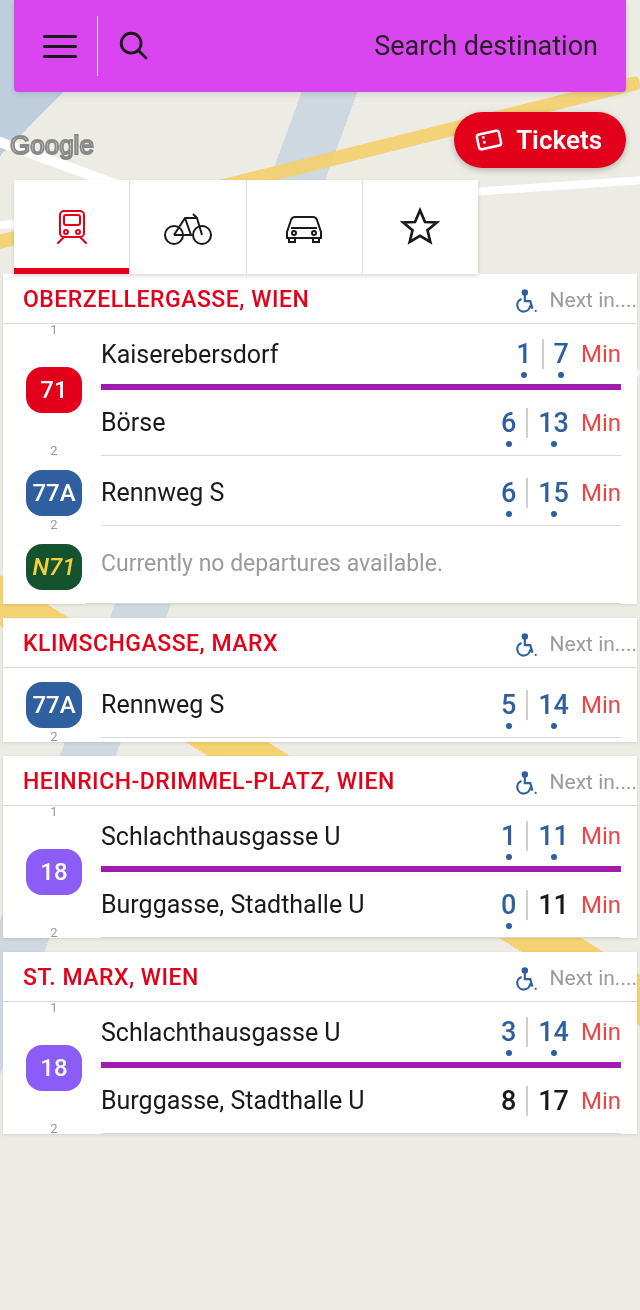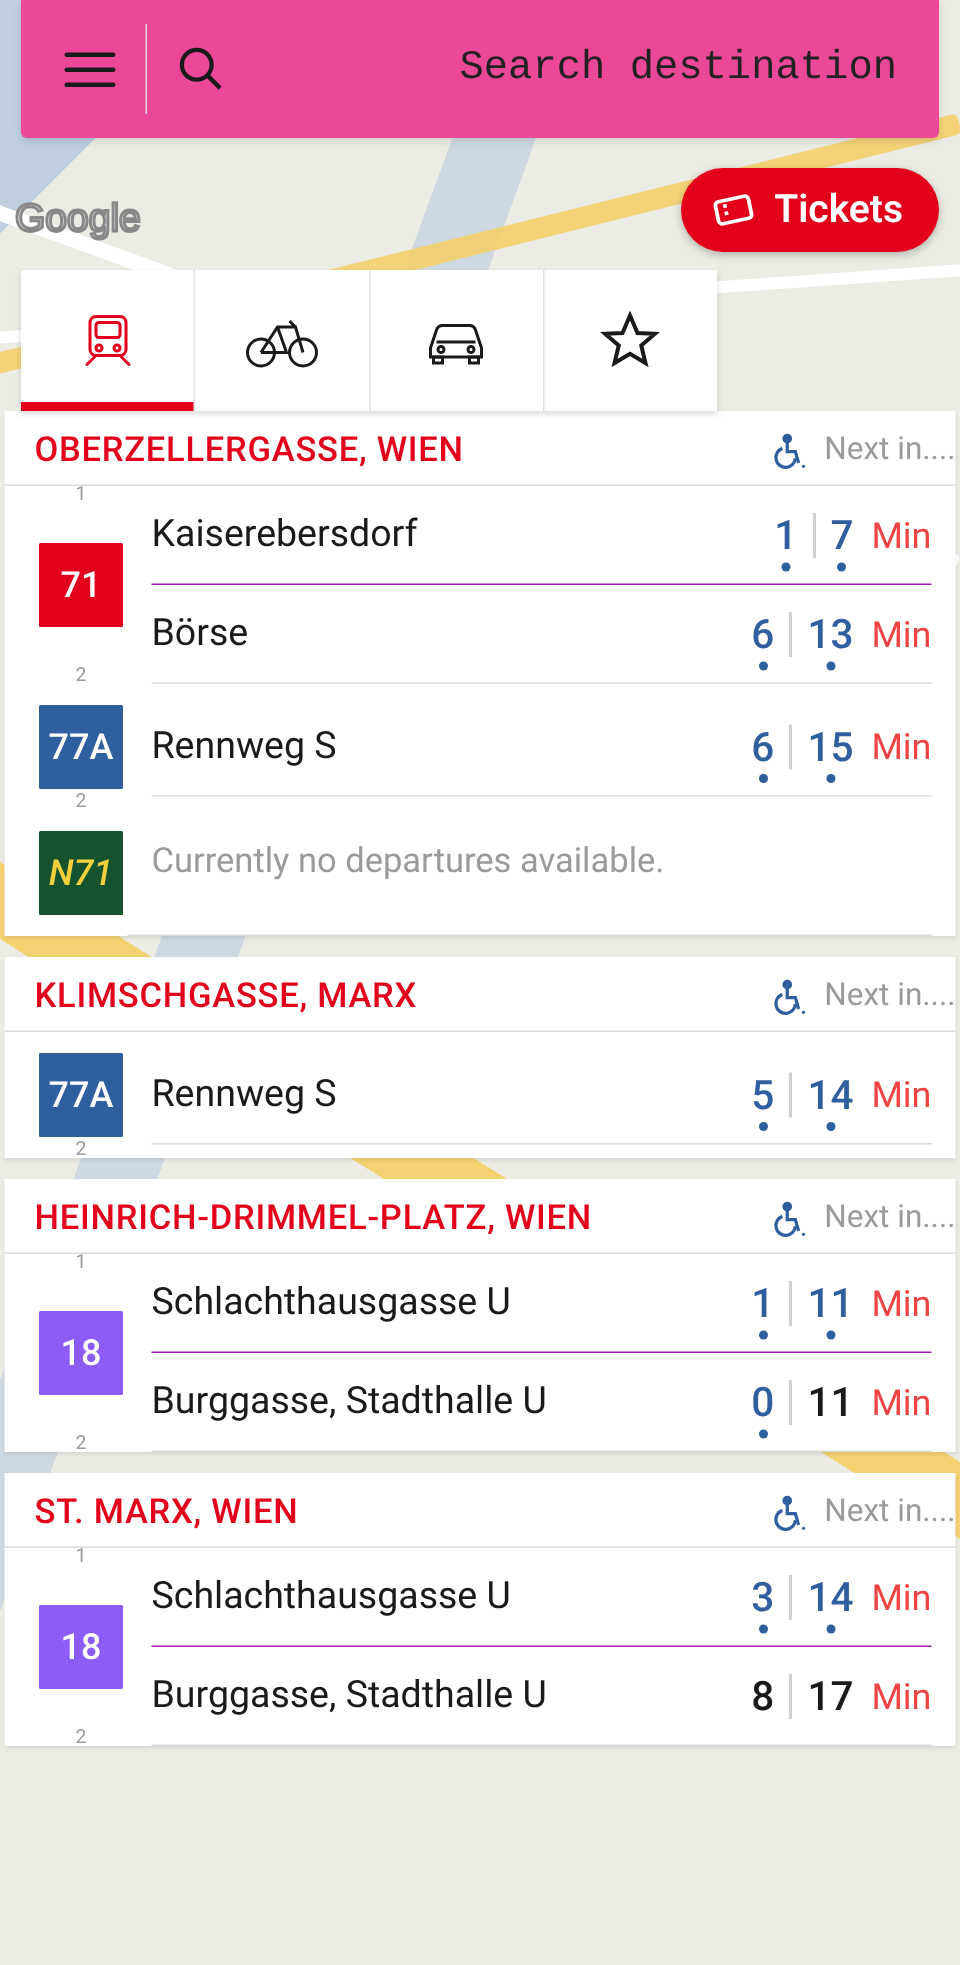--- a/index.html
+++ b/index.html
@@ -27,27 +27,26 @@
     height: 14px;
     border-radius: 4px;
   }
   .map-road1 { width: 700px; top: 160px; left: -50px; transform: rotate(-14deg); }
   .map-road2 { width: 700px; top: 250px; left: -40px; transform: rotate(20deg); height: 10px; background: #fff; }
   .map-road3 { width: 700px; top: 200px; left: -50px; transform: rotate(-4deg); background:#fff; height:8px;}
   .searchbar {
     position: absolute;
     top: 0; left: 14px; right: 14px;
     height: 92px;
-    background: #ec4899;
+    background: #d946ef;
     border-radius: 0 0 4px 4px;
     display: flex;
     align-items: center;
     box-shadow: 0 2px 6px rgba(0,0,0,0.12);
     z-index: 3;
-    font-family: Liberation Mono, monospace;
   }
   .hamburger {
     width: 76px; height: 60px;
     display:flex; flex-direction:column; justify-content:center; align-items:center;
     gap:7px;
     border-right: 1px solid #dcdcdc;
     margin-left: 8px;
   }
   .hamburger span { width: 34px; height:3px; background:#1a1a1a; border-radius:2px;}
   .search-icon-wrap { width: 72px; display:flex; align-items:center; justify-content:center;}
@@ -111,35 +110,35 @@
   .wheelchair { color:#2f5f9e; margin-right:10px; }
   .next-in { color:#9a9a9a; font-size:21px; }
   .line-row {
     display:flex; align-items:stretch;
     padding: 0 16px 0 20px;
   }
   .line-badge-col {
     width: 62px; display:flex; flex-direction:column; align-items:center; position:relative;
   }
   .line-badge {
-    width:56px; height:56px; border-radius:1px;
+    width:56px; height:46px; border-radius:16px;
     display:flex;align-items:center;justify-content:center;
     font-size:24px; font-weight:500; color:#fff;
   }
   .badge-71 { background:#e2001a; }
   .badge-77a { background:#2f5f9e; }
   .badge-n71 { background:#14532d; color:#f4d03f;font-style:italic; }
   .badge-18 { background:#8b5cf6; }
   .dest-col {
     flex:1; padding-left:16px;
     display:flex; flex-direction:column; justify-content:center;
   }
   .dest-row {
     display:flex; align-items:center; height:66px;
-    border-bottom:1px solid #a21caf;
+    border-bottom:6px solid #a21caf;
   }
   .dest-row:last-child{ border-bottom:1px solid #d9d9d9;}
   .dest-name {
     flex:1; font-size:25px; color:#1a1a1a;
   }
   .times {
     display:flex; align-items:center; gap:0;
     font-size:27px; font-weight:500;
   }
   .time-val { color:#2f5f9e; position:relative; padding: 0 4px;}

